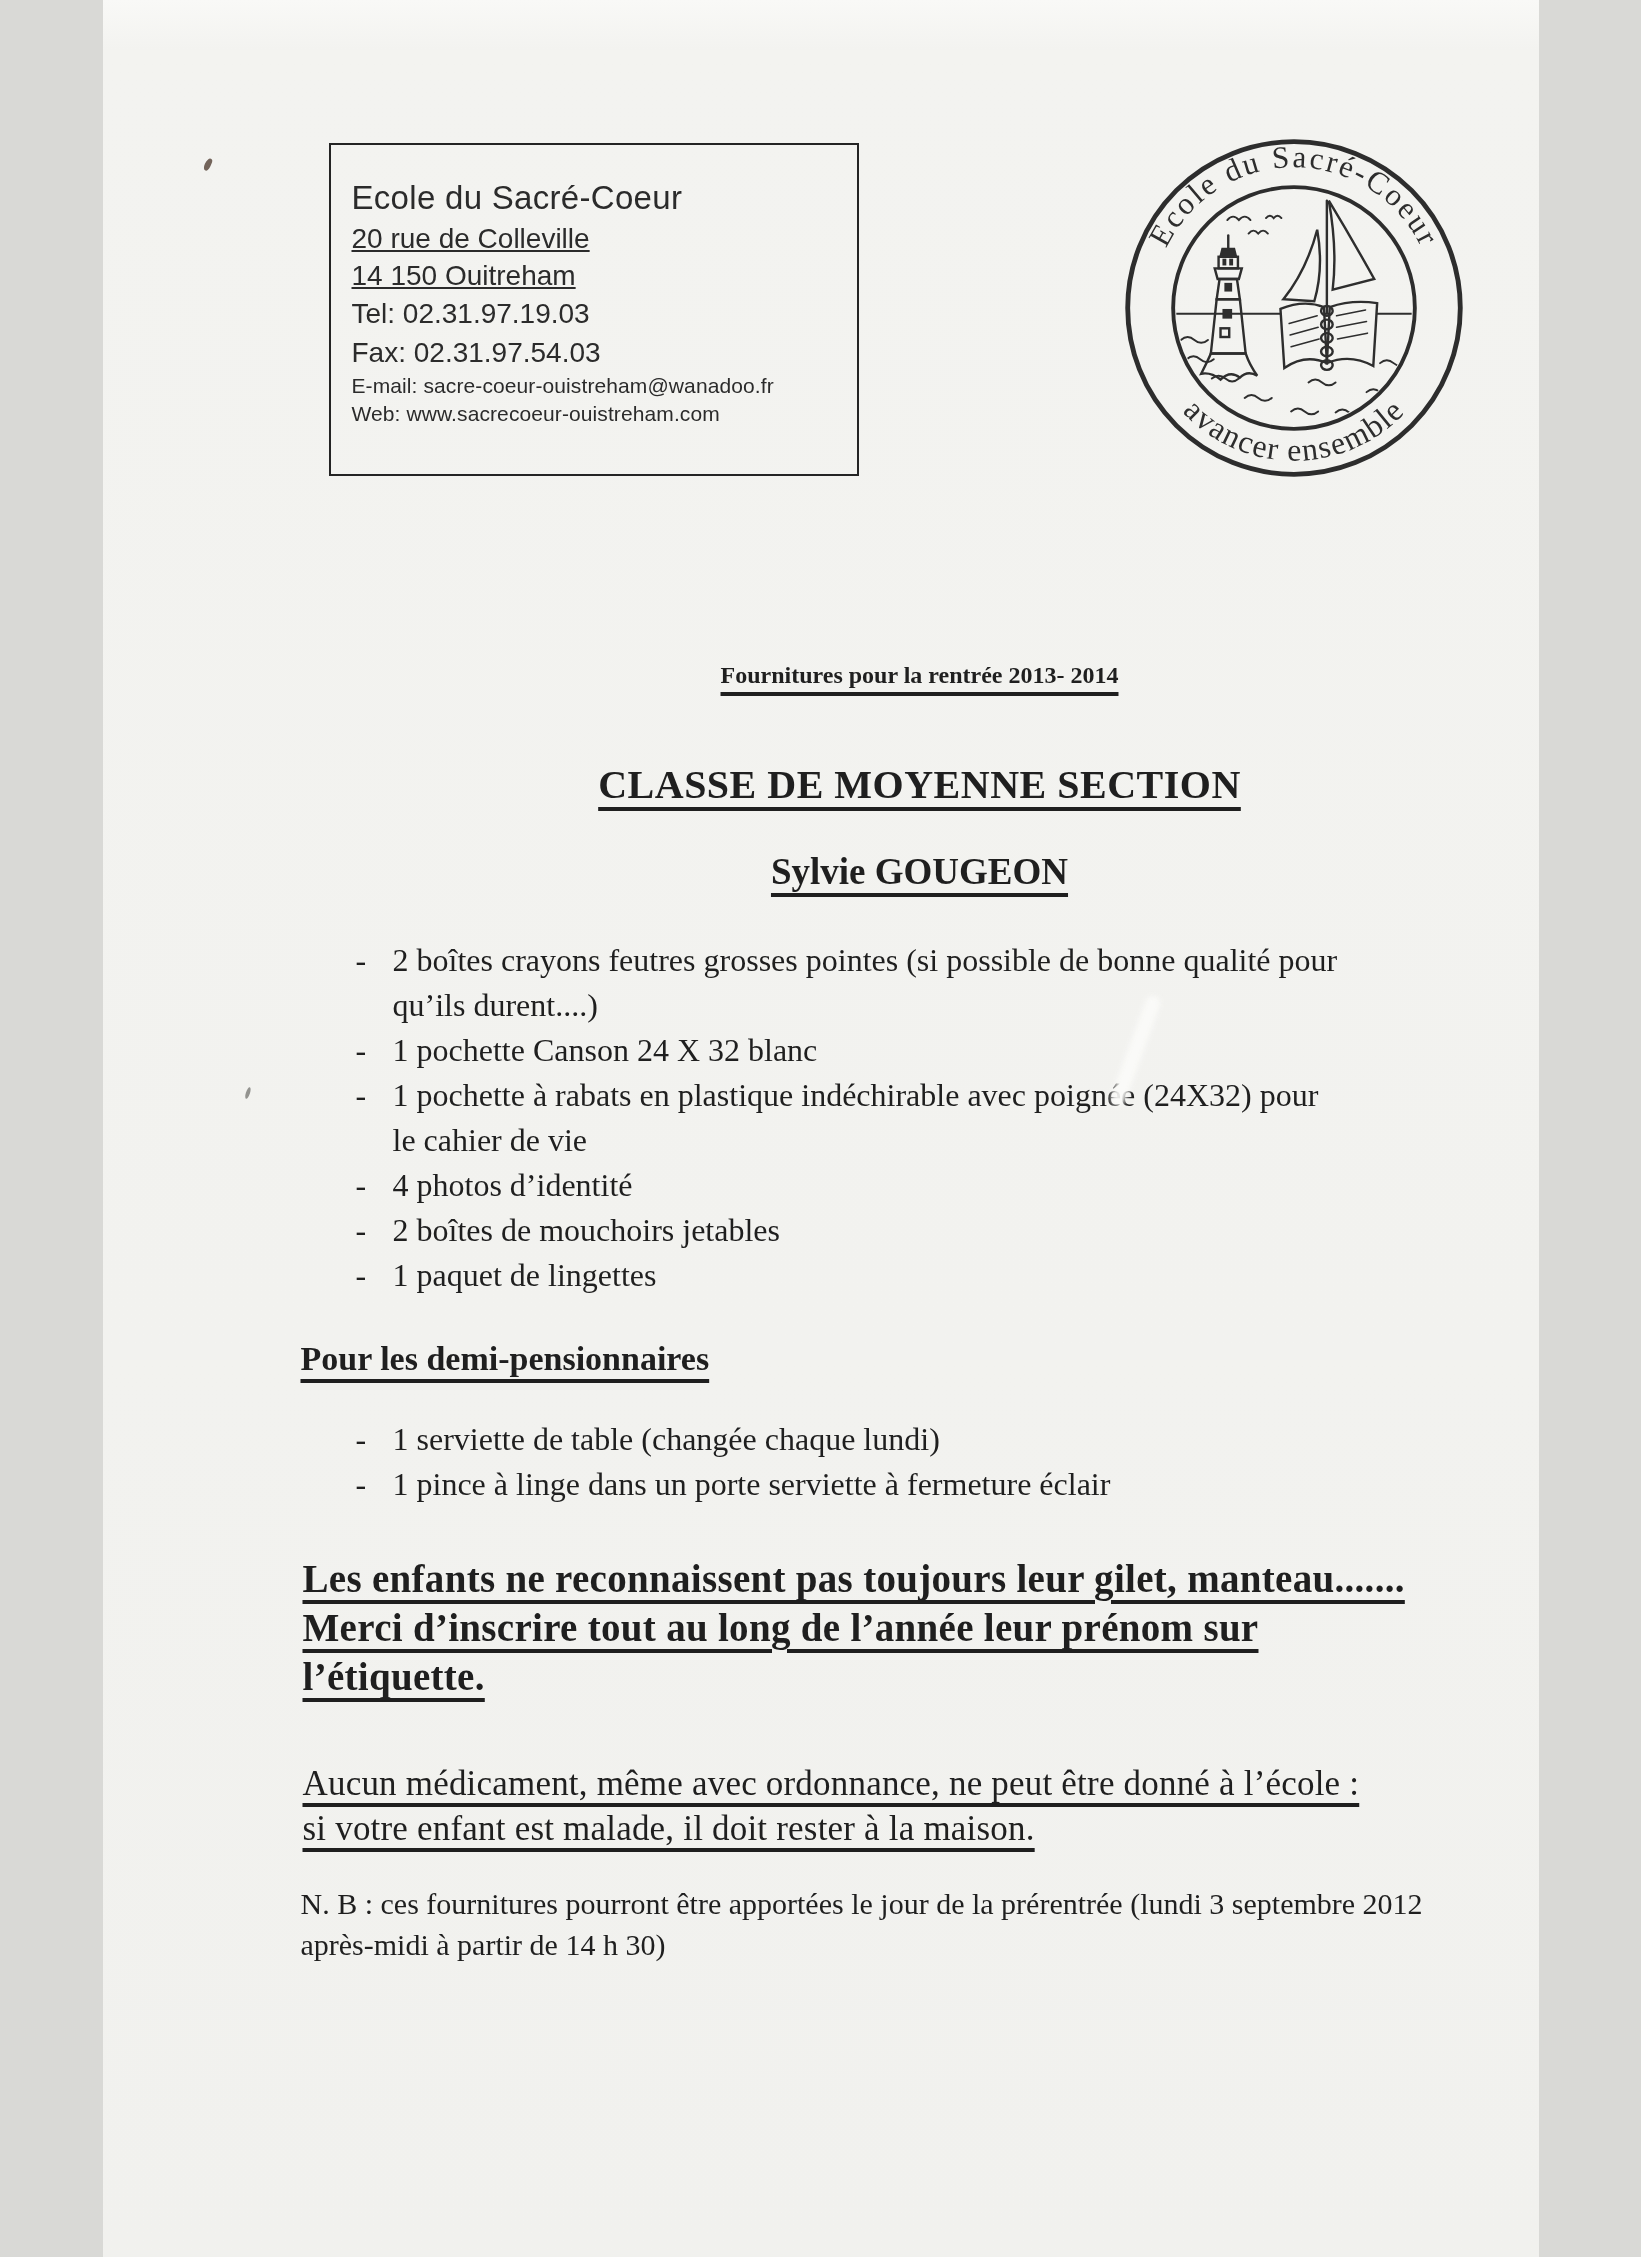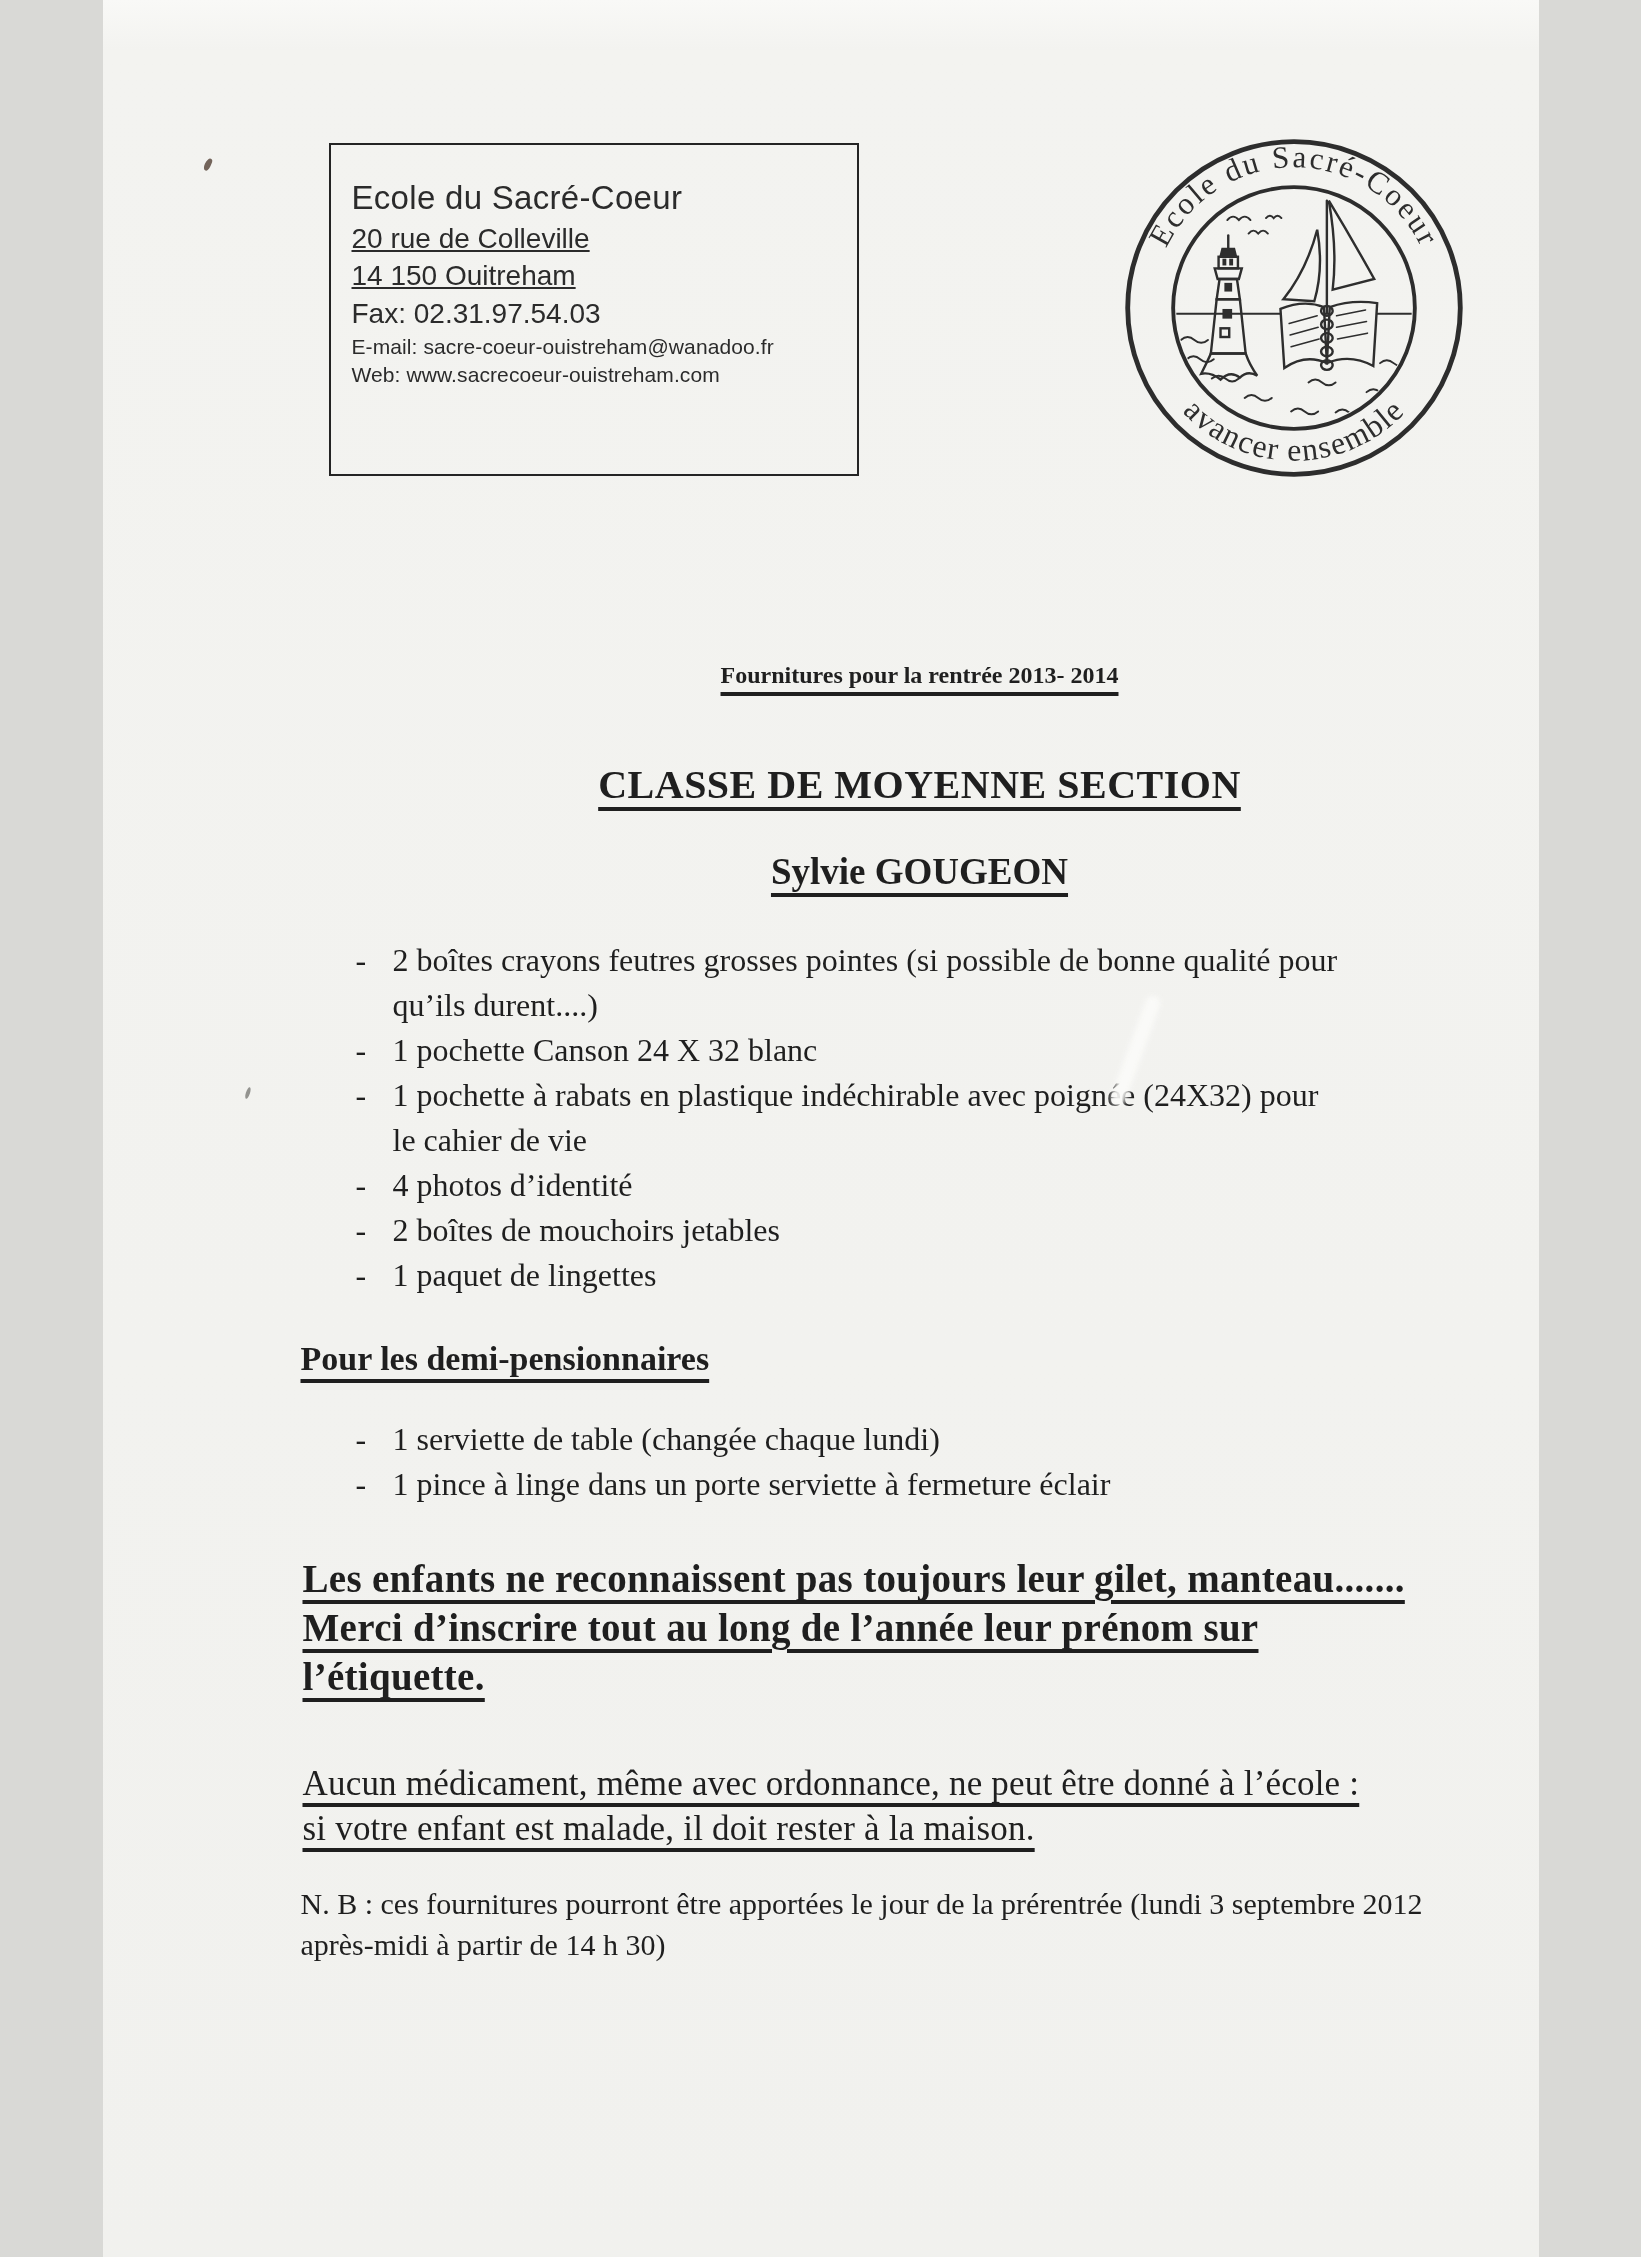--- a/index.html
+++ b/index.html
@@ -80,20 +80,21 @@
 </style>
 </head>
 <body>
 
 <div class="page">
 
   <div class="letterhead">
     <div class="lh-name">Ecole du Sacré-Coeur</div>
     <div class="lh-addr">20 rue de Colleville</div>
     <div class="lh-addr">14 150 Ouitreham</div>
+    <div class="lh-tel">Tel: 02.31.97.19.03</div>
     <div class="lh-tel">Fax: 02.31.97.54.03</div>
     <div class="lh-mail">E-mail: sacre-coeur-ouistreham@wanadoo.fr</div>
     <div class="lh-mail">Web: www.sacrecoeur-ouistreham.com</div>
   </div>
 
   <div class="logo">
     <svg viewBox="0 0 362 362" xmlns="http://www.w3.org/2000/svg">
       <defs>
         <path id="arcTop" d="M 35.6 168.3 A 146 146 0 0 1 326.4 168.3"></path>
         <path id="arcBottom" d="M 45.6 262.4 A 158 158 0 0 0 316.4 262.4"></path>

